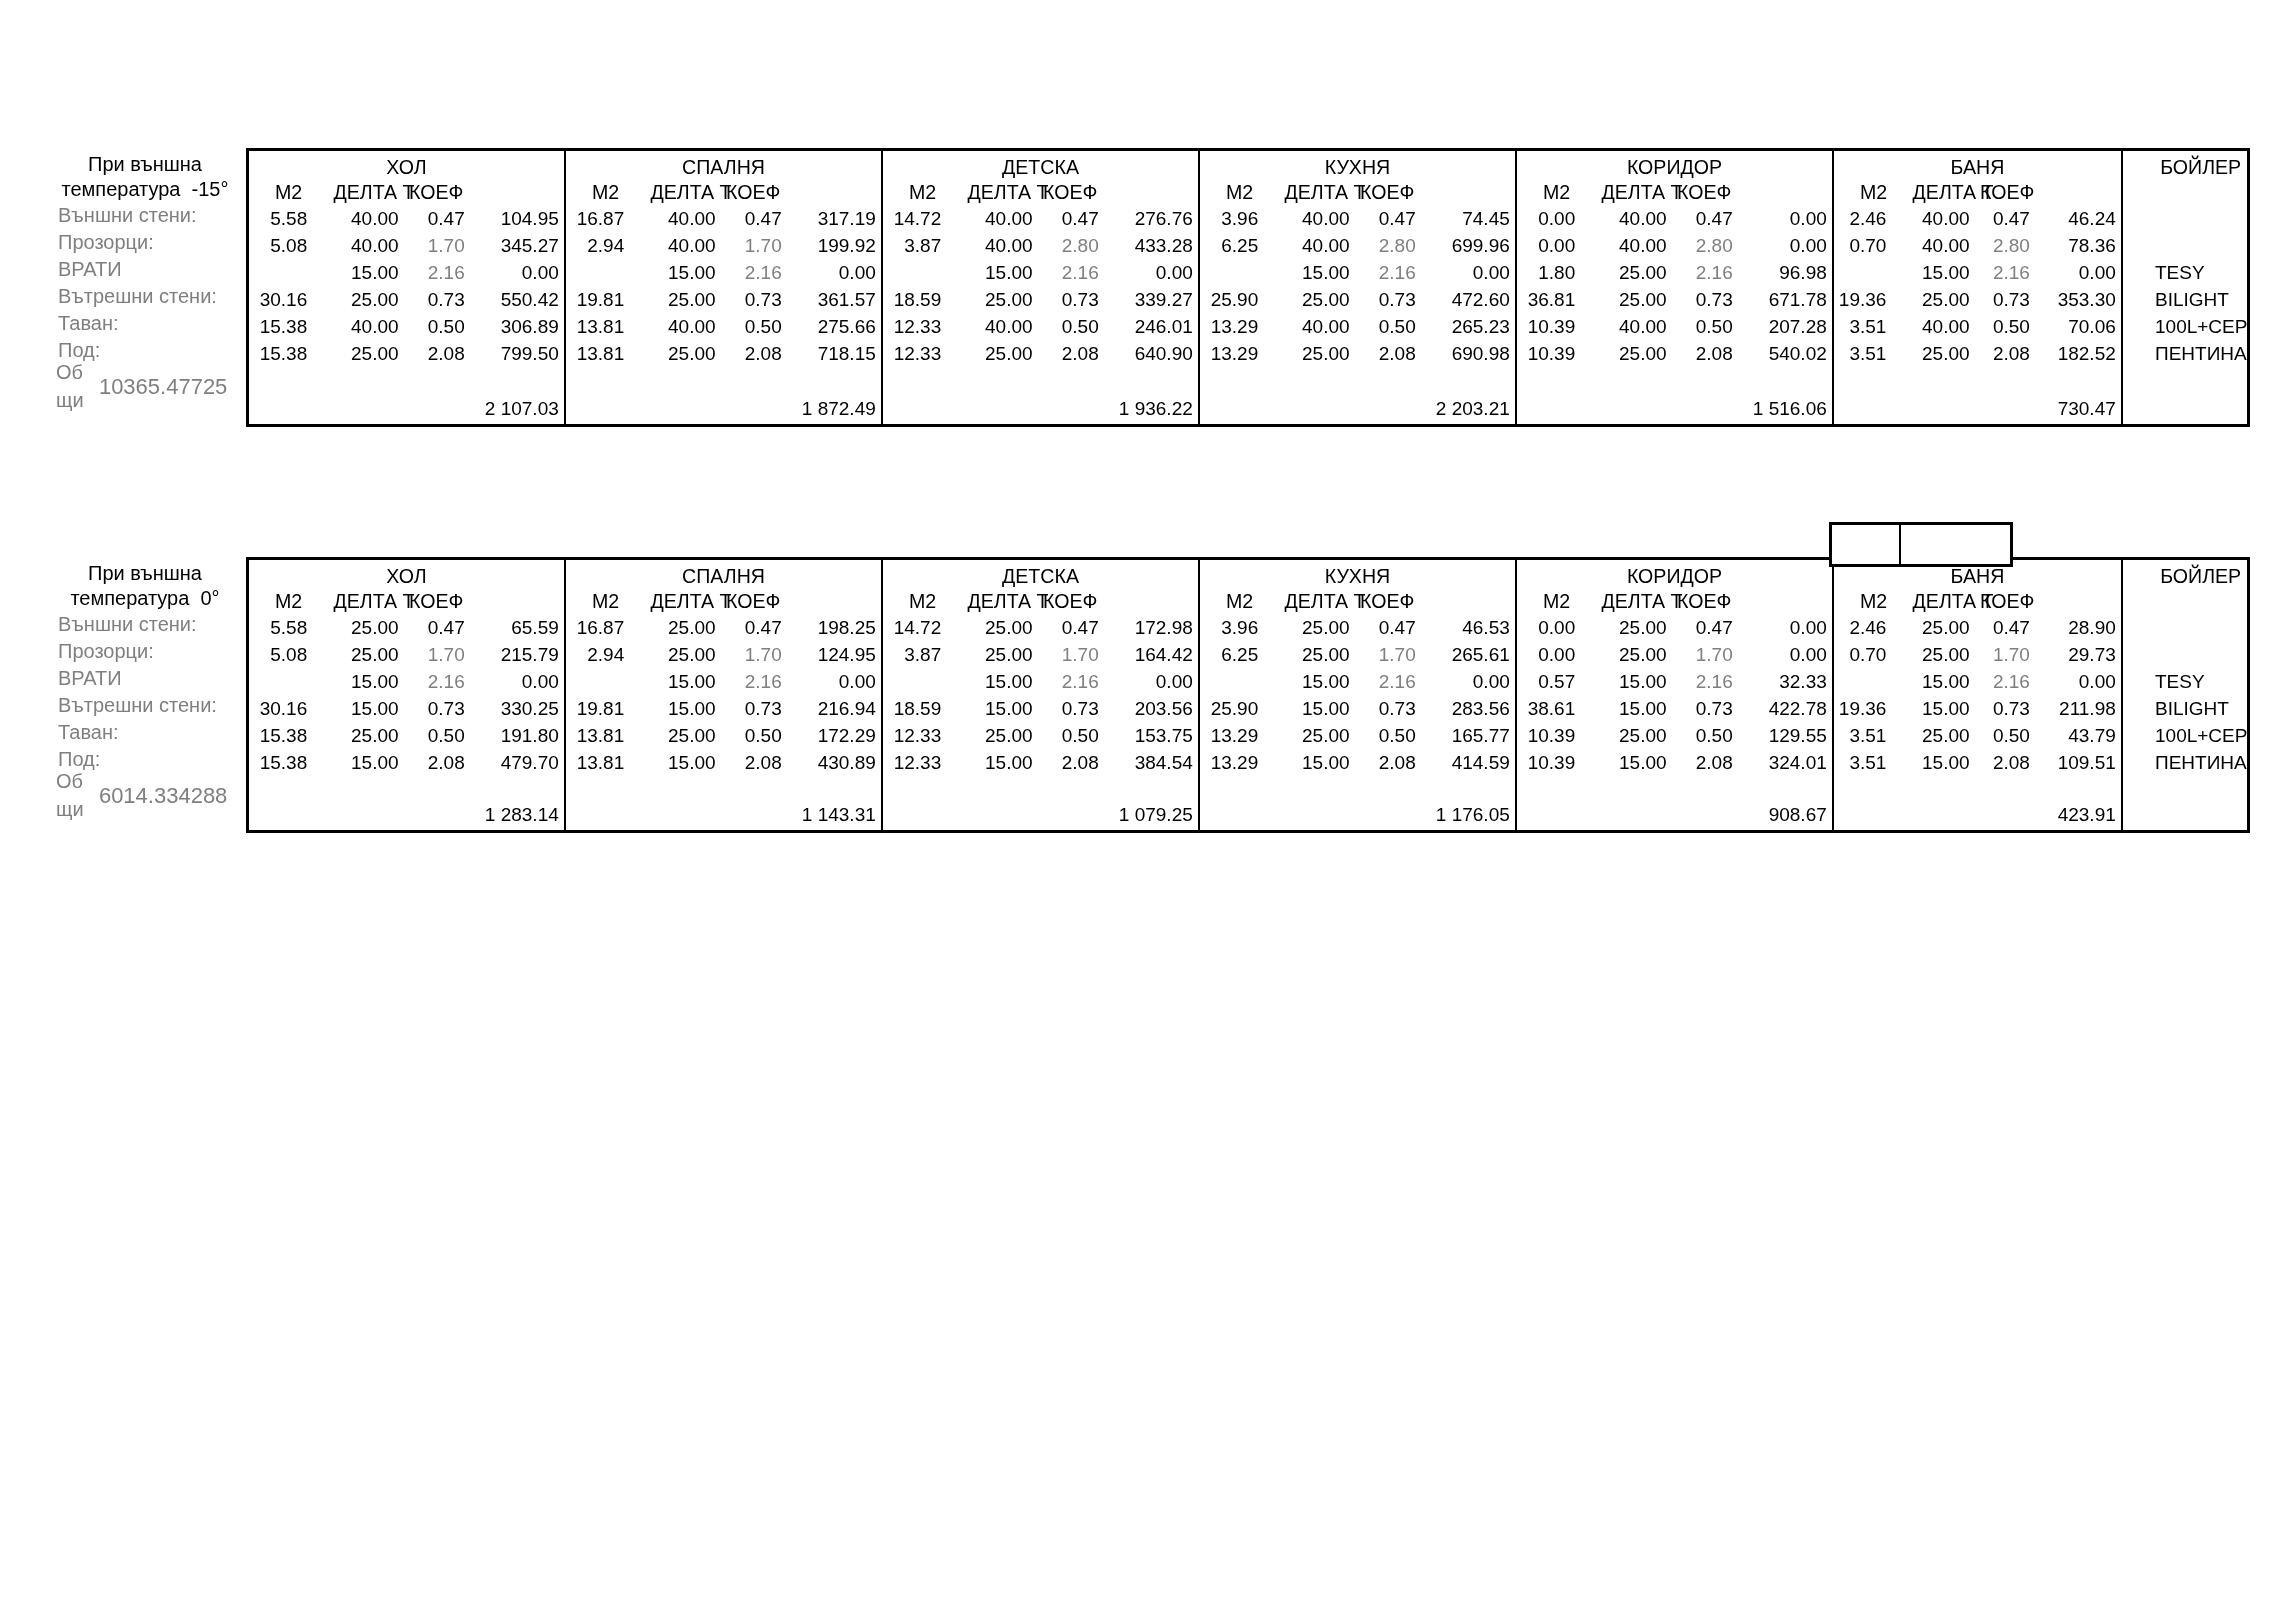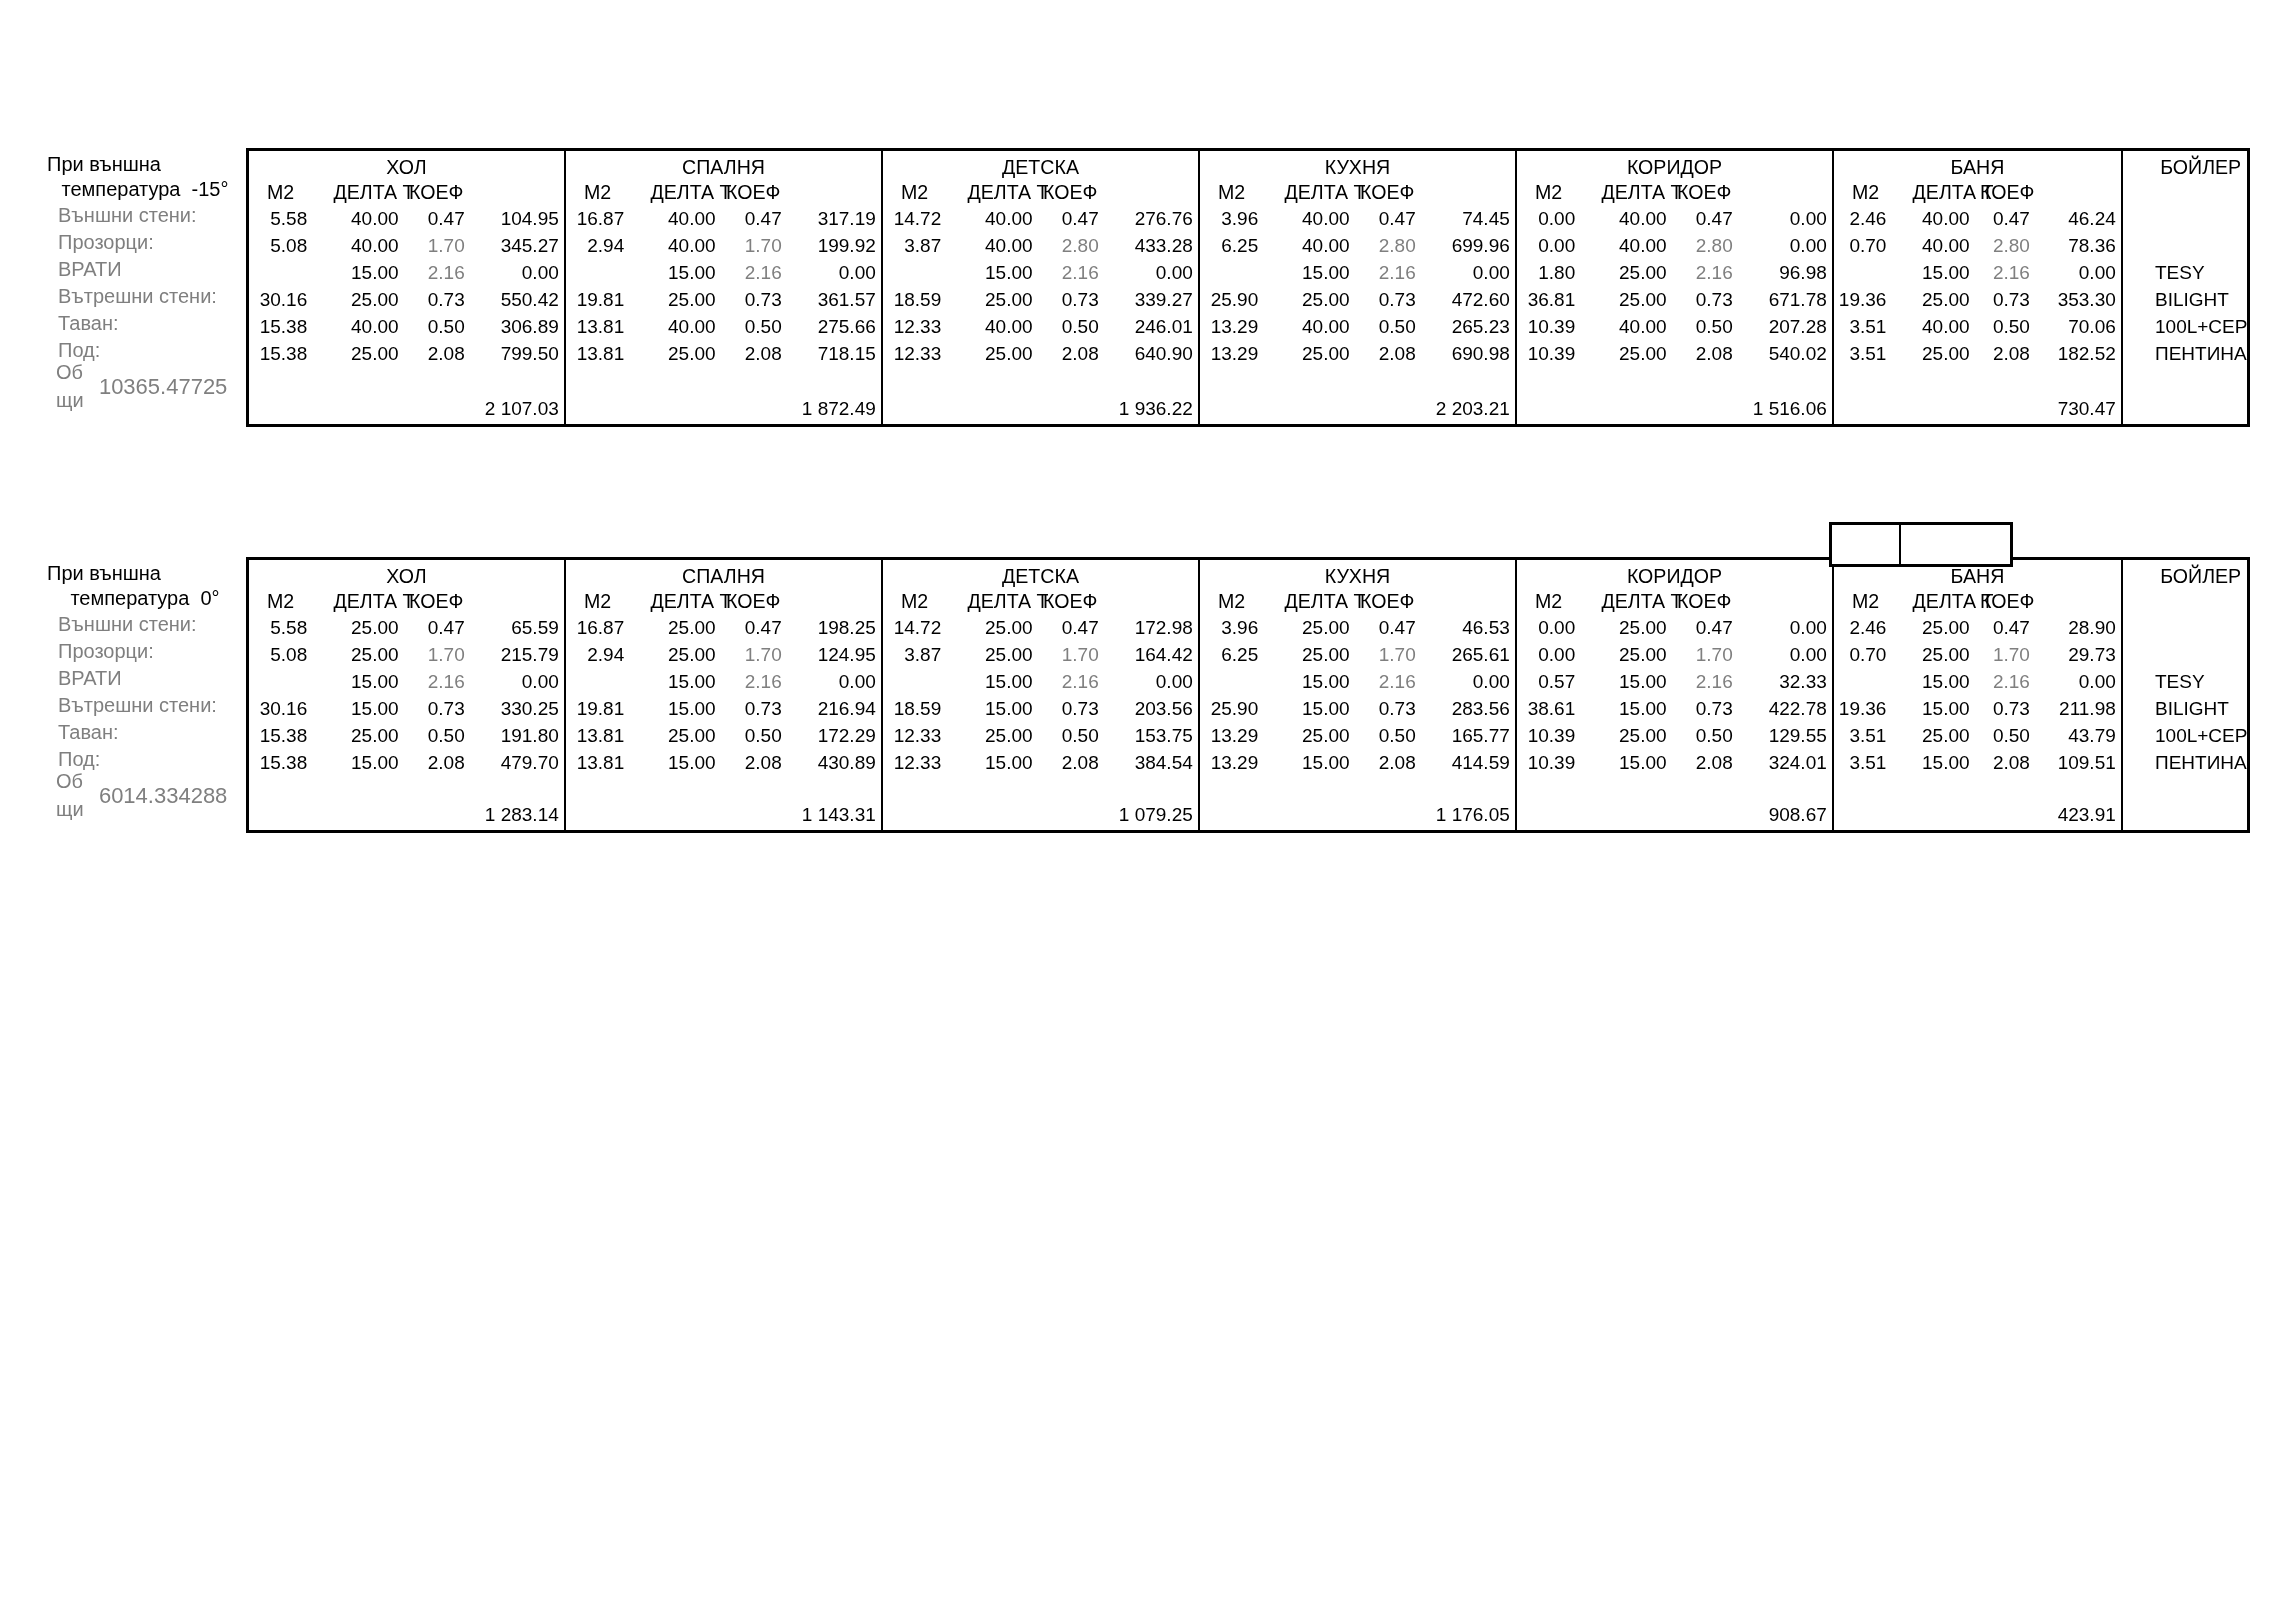--- a/index.html
+++ b/index.html
@@ -2,36 +2,36 @@
 <html style="font-size:10.5px"><head>
 <meta charset="utf-8">
 <style>
   html,body{margin:0;padding:0;background:#ffffff;}
   .page{
     position:relative;width:2295px;height:1623px;background:#ffffff;
     font-family:"Liberation Sans",sans-serif;color:#000;overflow:hidden;
   }
   
   .labels{position:absolute;left:0;width:243px;}
-  .cap1{height:27.5px;line-height:33px;text-align:left;font-size:20px;padding-left:47px;white-space:pre;}
+  .cap1{height:27.5px;line-height:33px;text-align:center;font-size:20px;padding-left:47px;white-space:pre;}
   .cap2{height:26px;line-height:26px;text-align:center;font-size:20px;padding-left:47px;white-space:pre;}
   .rlabel{height:27px;line-height:27px;font-size:20px;color:#7f7f7f;padding-left:58px;white-space:nowrap;}
   .grand{position:absolute;top:211px;left:56px;display:flex;height:55px;}
   .grand .gl{width:35px;font-size:20px;line-height:27.5px;color:#7f7f7f;word-break:break-all;}
   .grand .gv{font-size:22px;color:#7f7f7f;align-self:center;padding-left:7.9px;white-space:nowrap;}
   
   .grid{position:absolute;left:246px;border:3.3px solid #000;display:flex;background:#fff;}
   .room{flex:0 0 315px;border-right:2.6px solid #000;display:flex;flex-direction:column;}
   .room.bath{flex:0 0 287px;}
   .boiler{flex:1;display:flex;flex-direction:column;padding-left:32px;}
   .rname{height:27.5px;line-height:33px;text-align:center;font-size:19.6px;}
   .bname{height:27.5px;line-height:33px;font-size:19.6px;padding-left:5.2px;}
   .cols{display:grid;grid-template-columns:21% 29% 21% 29%;}
   .hrow{height:26px;line-height:26px;font-size:19.6px;}
-  .hrow .h0{padding-left:18px;}
+  .hrow .h0{padding-left:18px;margin-left:8px;}
   .hrow .h1{padding-left:18.3px;white-space:nowrap;}
   .hrow .h2{padding-left:2.6px;}
   .drow{height:27px;line-height:27px;font-size:19px;}
   .drow div{text-align:right;}
   .drow .c0{padding-right:7.9px;}
   .drow .c1{padding-right:7.9px;}
   .drow .c2{padding-right:7.9px;}
   .drow .c3{padding-right:5.2px;}
   .muted{color:#7f7f7f;}
   .spacer{flex:1;}

